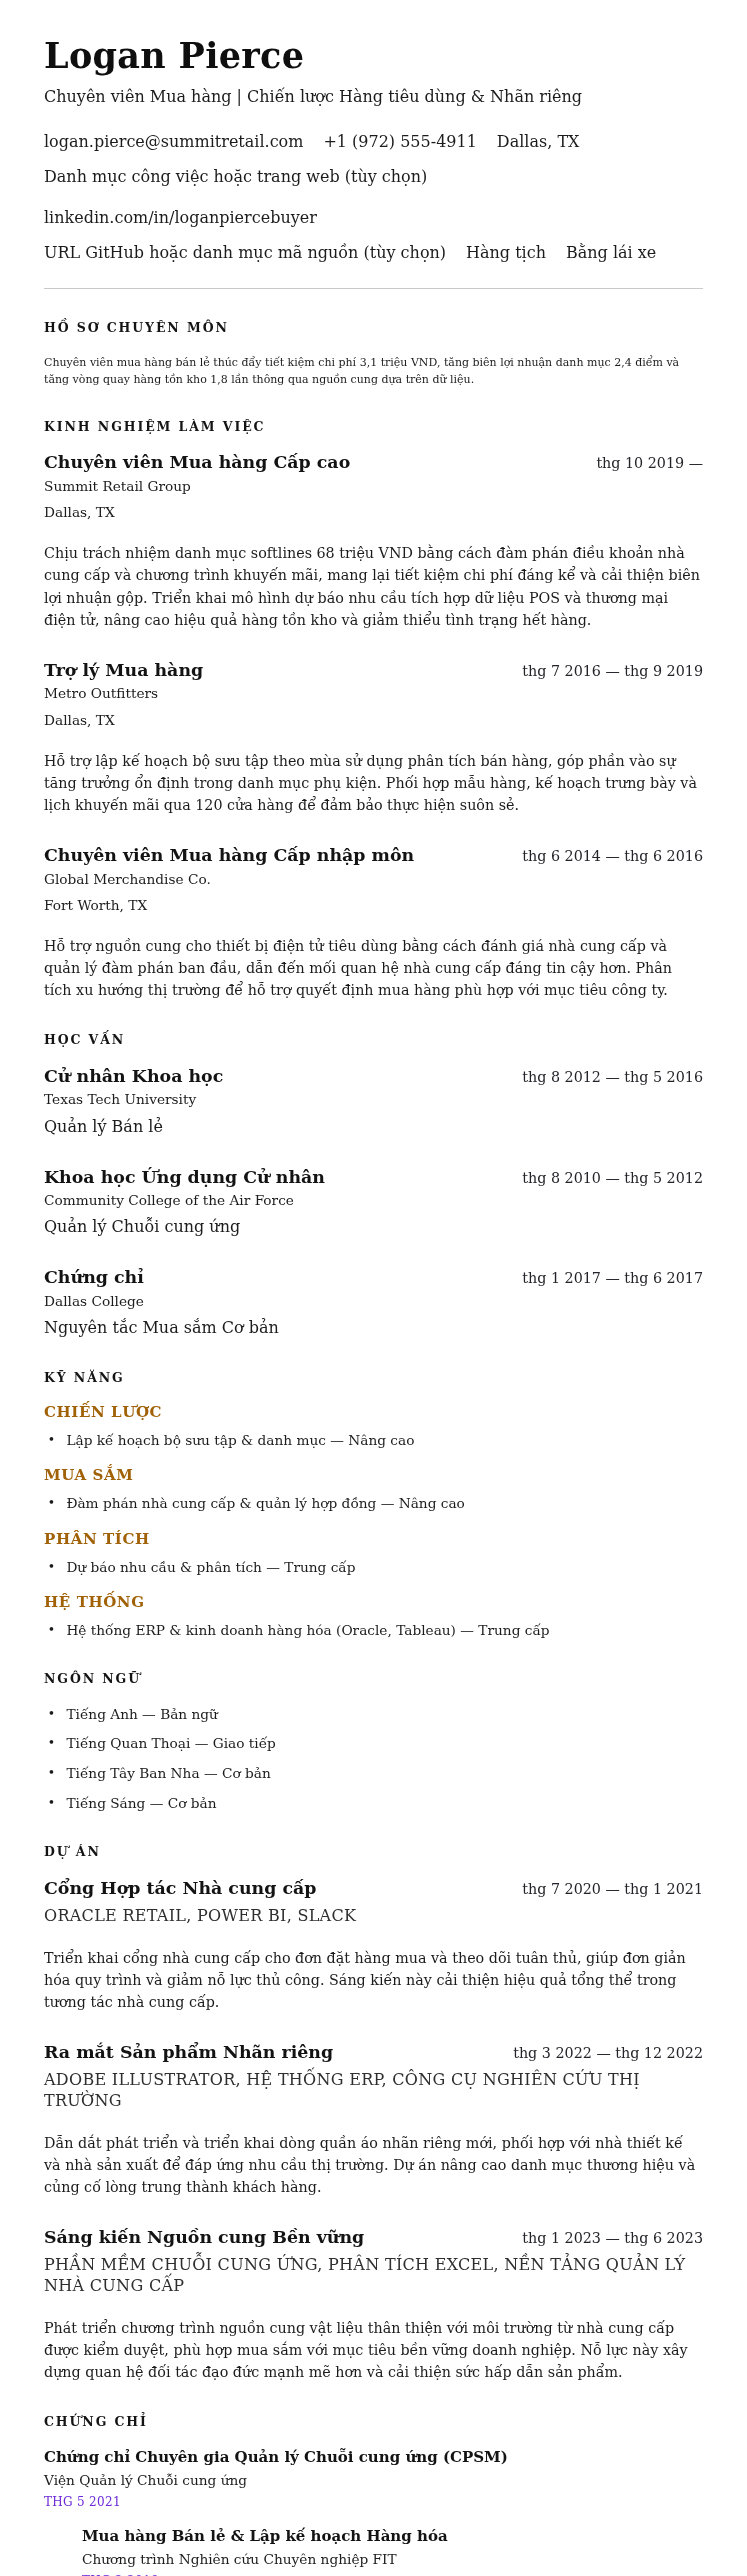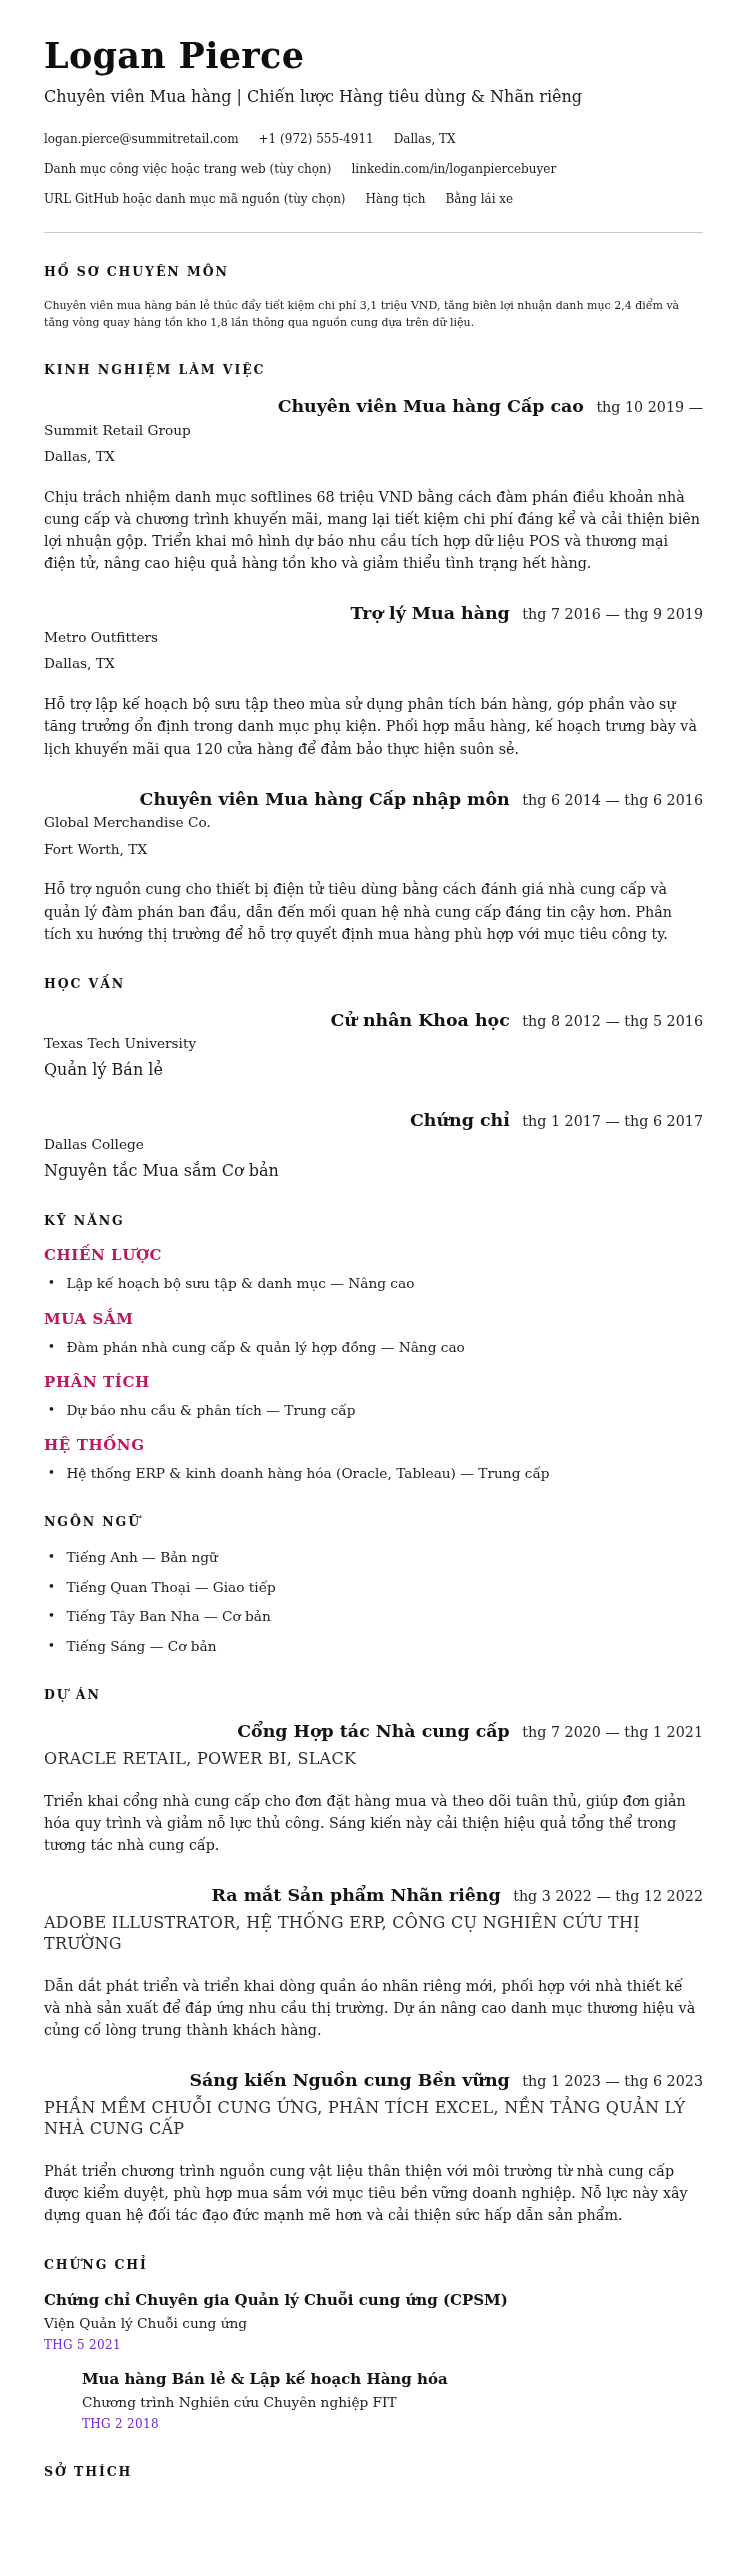--- a/index.html
+++ b/index.html
@@ -25,21 +25,21 @@
   }
   .subtitle {
     font-size: 16px;
     margin: 0 0 24px 0;
     line-height: 1.3;
   }
   .contact-row {
     display: flex;
     flex-wrap: wrap;
     gap: 20px;
-    font-size: 12px;
+    font-size: 16px;
     margin: 0 0 14.3px 0;
     line-height: 1.3;
   }
   .divider {
     border: none;
     border-top: 1.9px solid #c9c9c9;
     margin: 24px 0 0 0;
   }
 
   
@@ -57,21 +57,21 @@
     font-size: 11px;
     line-height: 1.55;
     margin: 0;
   }
 
   
   .entry { margin-bottom: 29px; }
   .entry:last-child { margin-bottom: 0; }
   .entry-head {
     display: flex;
-    justify-content: flex-end;
+    justify-content: space-between;
     align-items: baseline;
     gap: 12.5px;
   }
   .entry-title {
     font-size: 17.4px;
     font-weight: 700;
     color: #131313;
     margin: 0;
     line-height: 1.25;
   }
@@ -97,21 +97,21 @@
     line-height: 1.3;
   }
 
   
   .skill-group { margin-bottom: 16px; }
   .skill-group:last-child { margin-bottom: 0; }
   .skill-cat {
     font-size: 15px;
     font-weight: 700;
     letter-spacing: 0.6px;
-    color: #be185d;
+    color: #a16207;
     margin: 8px 0 10px 0;
     text-transform: uppercase;
   }
 
   
   ul.bullets { list-style: none; margin: 0; padding: 0; }
   ul.bullets li {
     position: relative;
     padding-left: 22.4px;
     font-size: 13.7px;
@@ -219,20 +219,28 @@
 
     <div class="entry">
       <div class="entry-head">
         <h3 class="entry-title">Cử nhân Khoa học</h3>
         <span class="entry-dates">thg 8 2012 — thg 5 2016</span>
       </div>
       <div class="entry-company">Texas Tech University</div>
       <div class="edu-field">Quản lý Bán lẻ</div>
     </div>
 
+    <div class="entry">
+      <div class="entry-head">
+        <h3 class="entry-title">Khoa học Ứng dụng Cử nhân</h3>
+        <span class="entry-dates">thg 8 2010 — thg 5 2012</span>
+      </div>
+      <div class="entry-company">Community College of the Air Force</div>
+      <div class="edu-field">Quản lý Chuỗi cung ứng</div>
+    </div>
 
     <div class="entry">
       <div class="entry-head">
         <h3 class="entry-title">Chứng chỉ</h3>
         <span class="entry-dates">thg 1 2017 — thg 6 2017</span>
       </div>
       <div class="entry-company">Dallas College</div>
       <div class="edu-field">Nguyên tắc Mua sắm Cơ bản</div>
     </div>
   </section>

